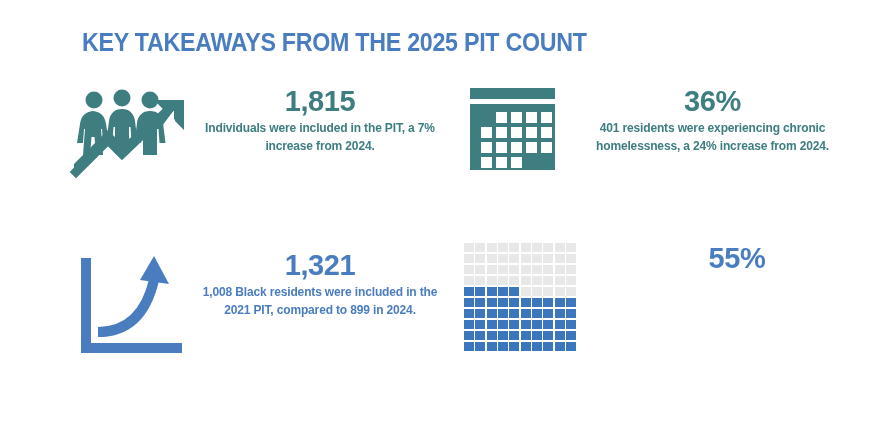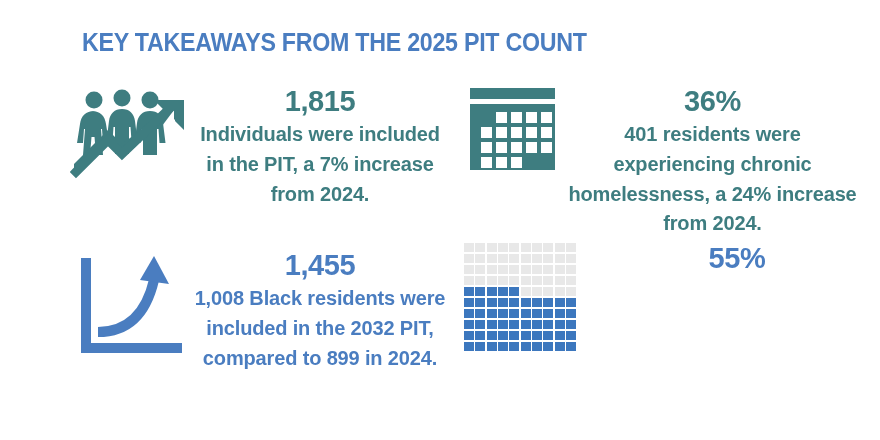--- a/index.html
+++ b/index.html
@@ -68,21 +68,21 @@
 
   .stat-number {
     font-size: 29px;
     font-weight: bold;
     line-height: 1.05;
     letter-spacing: -0.4px;
     margin-bottom: 4px;
     font-family: "Liberation Sans", sans-serif;
   }
   .stat-desc {
-    font-size: 20px;
+    font-size: 12px;
     font-weight: bold;
     line-height: 1.48;
     letter-spacing: -0.15px;
     font-family: "Liberation Sans", sans-serif;
   }
   .teal  .stat-number, .teal  .stat-desc { color: #3E7D80; }
   .blue  .stat-number, .blue  .stat-desc { color: #4A7DC0; }
 
   
   .icon-people   { width: 120px; height: 95px; }
@@ -185,22 +185,22 @@
           <svg viewBox="0 0 120 110" width="120" height="110" aria-hidden="true">
 
             <path d="M16 8 L16 98 L112 98" stroke="#4A7DC0" stroke-width="10" fill="none" stroke-linecap="butt" stroke-linejoin="miter"></path>
 
             <path d="M28 82 C58 82 76 64 84 30" stroke="#4A7DC0" stroke-width="10" fill="none" stroke-linecap="butt"></path>
             <polygon points="84,6 99,34 70,30" fill="#4A7DC0"></polygon>
           </svg>
         </div>
       </div>
       <div class="text-cell">
-        <div class="stat-number">1,455</div>
-        <div class="stat-desc">1,008 Black residents were included in the 2032 PIT, compared to 899 in 2024.</div>
+        <div class="stat-number">1,321</div>
+        <div class="stat-desc">1,008 Black residents were included in the 2021 PIT, compared to 899 in 2024.</div>
       </div>
     </div>
 
     <div class="stat-block block-br blue">
       <div class="icon-cell">
         <div class="icon-waffle">
           <div class="waffle" id="waffle">
               <div class="waffle-cell off"></div>
               <div class="waffle-cell off"></div>
               <div class="waffle-cell off"></div>

